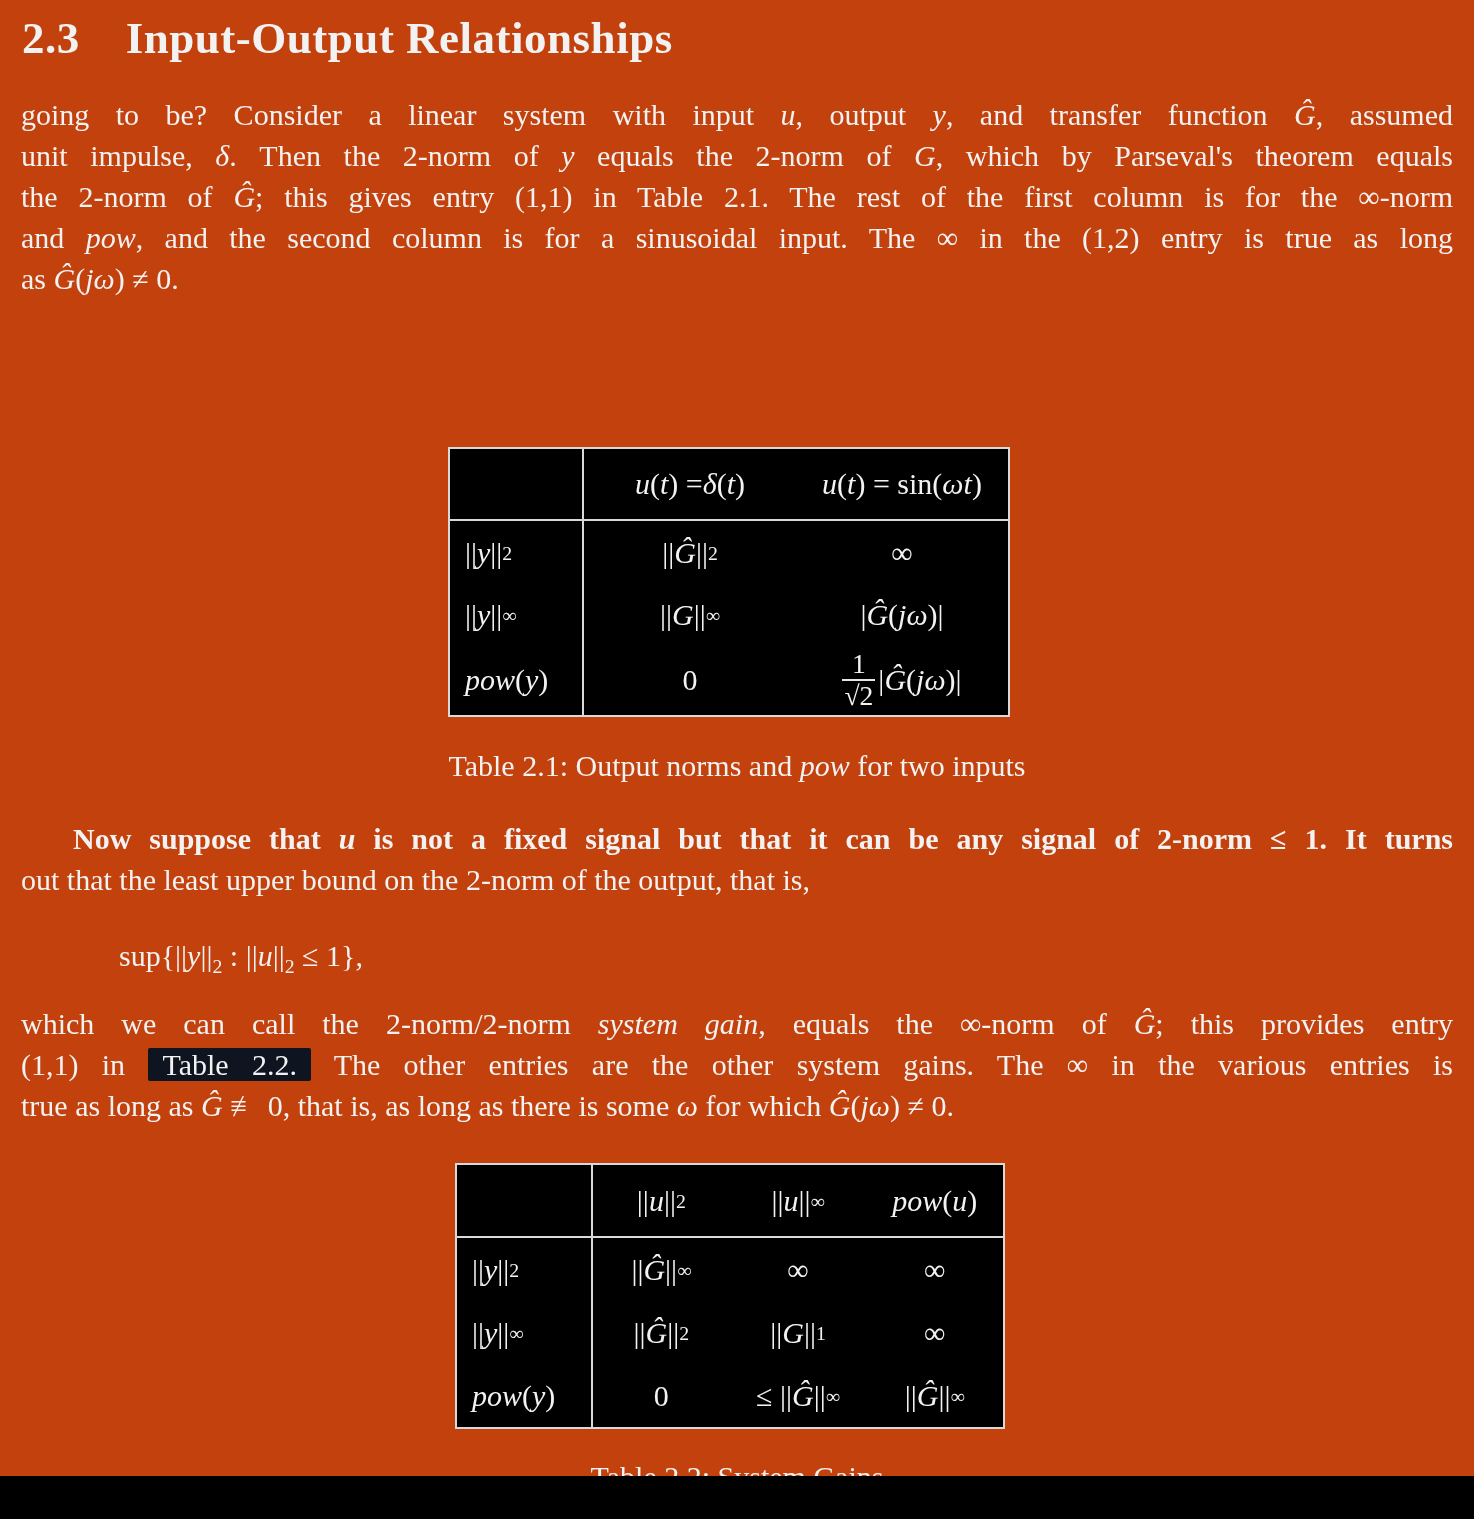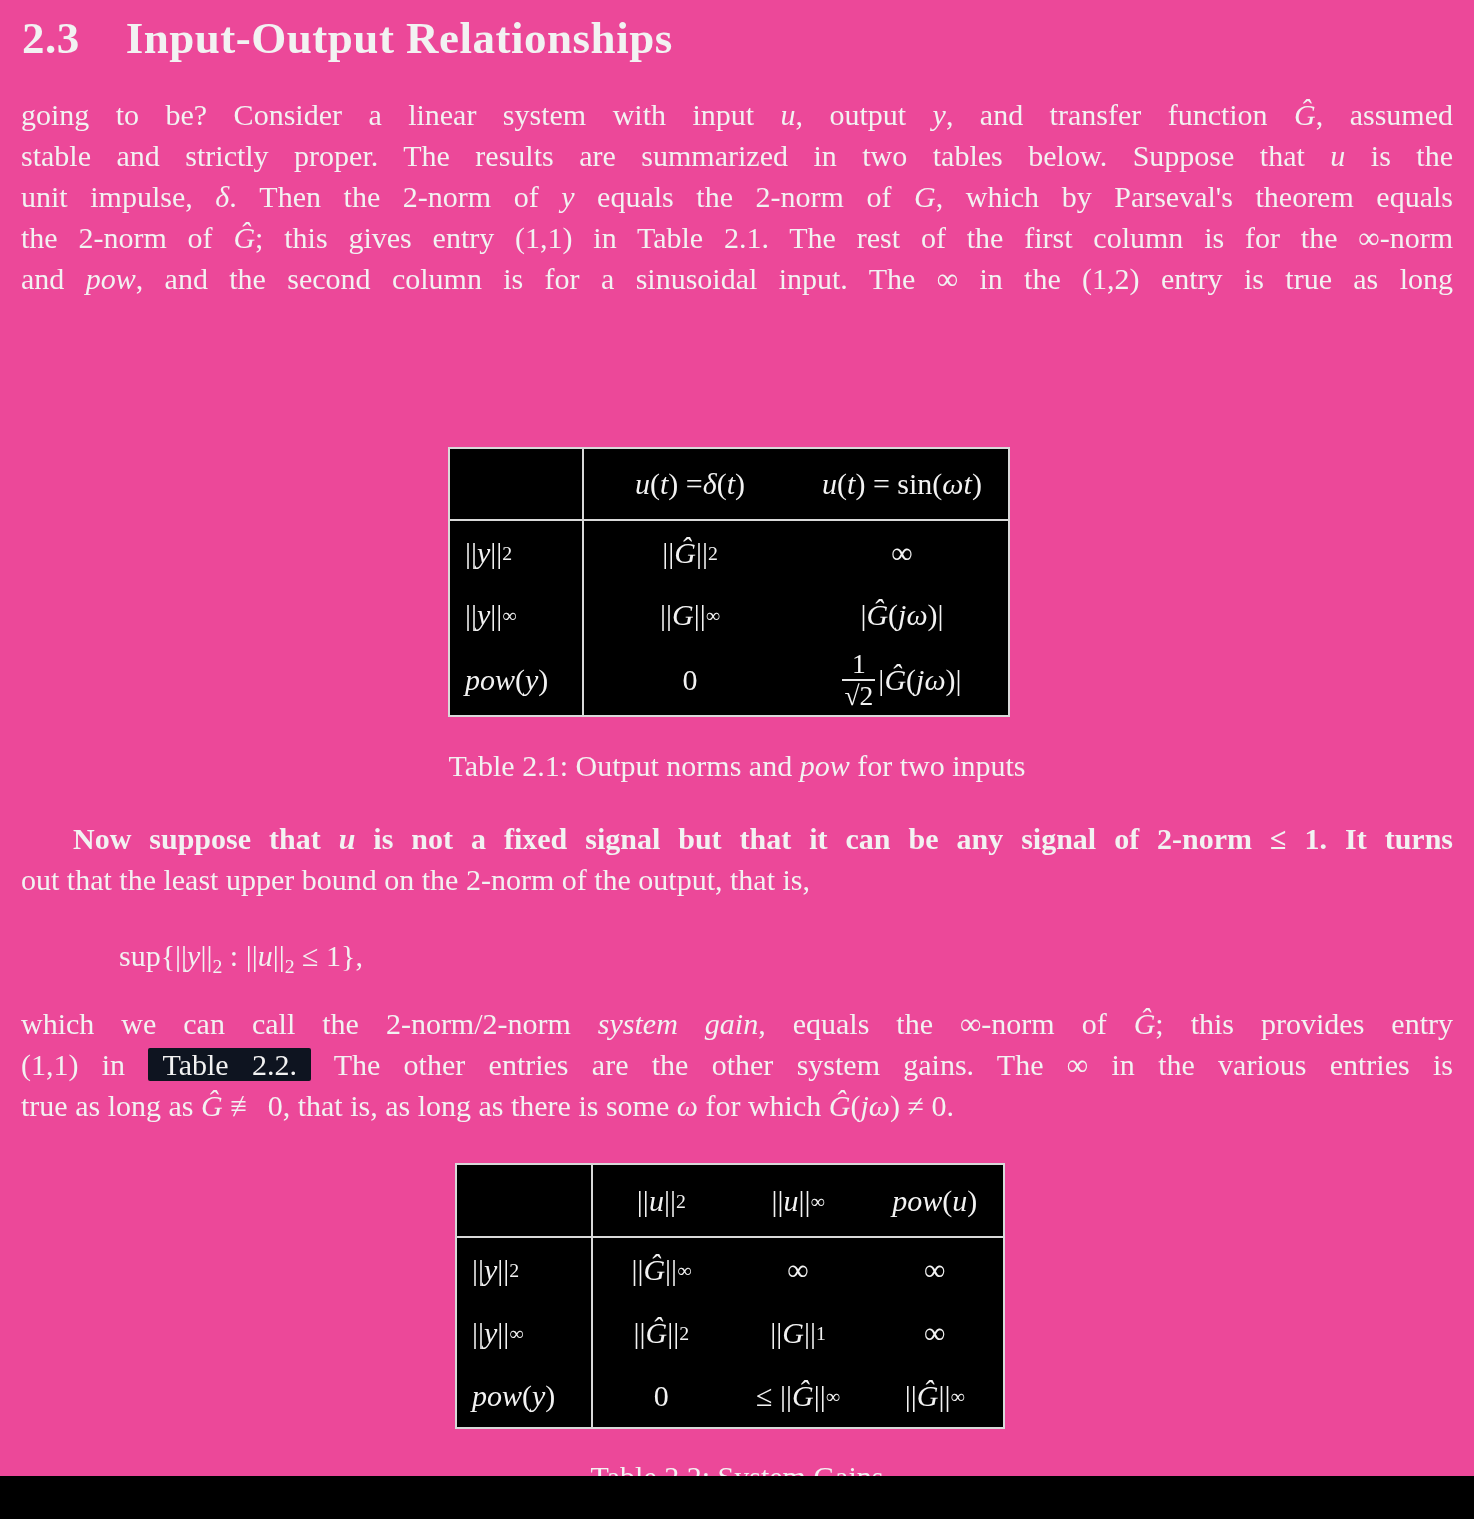--- a/index.html
+++ b/index.html
@@ -4,21 +4,21 @@
 <style>
   html, body {
     margin: 0;
     padding: 0;
     background: #000000;
   }
   .page {
     position: relative;
     width: 1474px;
     height: 1476px;
-    background: #ec4899;
+    background: #c2410c;
     color: #f2f2f2;
     font-family: "Liberation Serif", "DejaVu Serif", "DejaVu Sans", serif;
     overflow: hidden;
   }
   i { font-style: italic; }
   sub { font-size: 66%; line-height: 0; }
 
   .heading {
     position: absolute;
     top: 12px;
@@ -125,24 +125,24 @@
 
 <div class="page">
 
   <div class="heading">
     <span>2.3</span>
     <span>Input-Output Relationships</span>
   </div>
 
   <div class="para" style="top:94px">
     <div class="line">going to be? Consider a linear system with input <i>u</i>, output <i>y</i>, and transfer function <i>Ĝ</i>, assumed</div>
-    <div class="line">stable and strictly proper. The results are summarized in two tables below. Suppose that <i>u</i> is the</div>
     <div class="line">unit impulse, <i>δ</i>. Then the 2-norm of <i>y</i> equals the 2-norm of <i>G</i>, which by Parseval's theorem equals</div>
     <div class="line">the 2-norm of <i>Ĝ</i>; this gives entry (1,1) in Table 2.1. The rest of the first column is for the ∞-norm</div>
     <div class="line">and <i>pow</i>, and the second column is for a sinusoidal input. The ∞ in the (1,2) entry is true as long</div>
+    <div class="line last">as <i>Ĝ</i>(<i>jω</i>) ≠ 0.</div>
   </div>
 
   <div class="tbl" id="t1">
     <div class="cell lab hd"></div>
     <div class="cell hd"><i>u</i>(<i>t</i>) = <i>δ</i>(<i>t</i>)</div>
     <div class="cell hd"><i>u</i>(<i>t</i>) = sin(<i>ωt</i>)</div>
 
     <div class="cell lab">||<i>y</i>||<sub>2</sub></div>
     <div class="cell">||<i>Ĝ</i>||<sub>2</sub></div>
     <div class="cell">∞</div>

